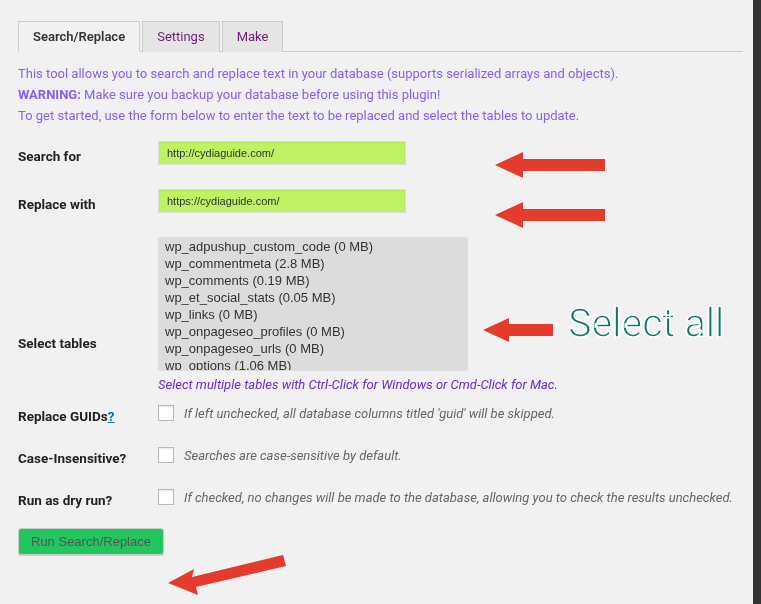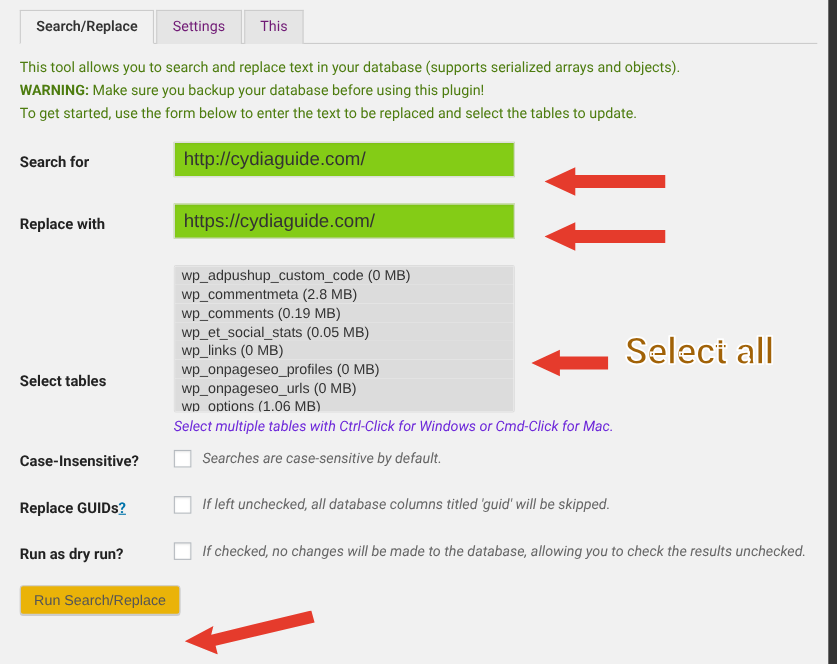--- a/index.html
+++ b/index.html
@@ -7,21 +7,21 @@
     font-family: -apple-system, BlinkMacSystemFont, "Segoe UI", Roboto, sans-serif;
     font-size: 13px;
     color: #444;
     background: #f1f1f1;
     width: 761px;
     height: 604px;
     overflow: hidden;
     position: relative;
   }
   .page {
-    padding: 8px 18px 18px 18px;
+    padding: 20px 18px 18px 18px;
     position: relative;
   }
   .tabs {
     display: flex;
     border-bottom: 1px solid #ccc;
     margin-bottom: 14px;
   }
   .tab {
     padding: 7px 14px;
     border: 1px solid #ccc;
@@ -35,46 +35,46 @@
     top: 1px;
   }
   .tab.active {
     background: #f1f1f1;
     font-weight: 600;
     color: #333;
     border-bottom: 1px solid #f1f1f1;
   }
   .intro p {
     margin: 6px 0;
-    color: #4d7c0f;
+    color: #8b5cf6;
     font-size: 13px;
   }
   .intro .warn-label { font-weight: 700; }
   .form-table { width: 100%; margin-top: 18px; }
   .form-row {
     display: flex;
     align-items: center;
     margin-bottom: 24px;
   }
   .form-label {
     width: 140px;
     font-weight: 700;
     color: #222;
     font-size: 13.5px;
     padding-top: 6px;
   }
   .form-field { flex: 1; position: relative; }
   input[type=text] {
-    width: 310px;
+    width: 248px;
     padding: 5px 8px;
     border: 1px solid #ddd;
     box-shadow: inset 0 1px 2px rgba(0,0,0,0.07);
-    font-size: 17px;
+    font-size: 11px;
     color: #333;
-    background: #84cc16;
+    background: #bef264;
   }
   select[multiple] {
     width: 310px;
     height: 134px;
     border: 1px solid #ddd;
     background: #fff;
     font-size: 13px;
     overflow-y: scroll;
   }
   select[multiple] option {
@@ -107,21 +107,21 @@
     appearance: none;
     cursor: pointer;
   }
   .help-link {
     color: #0073aa;
     text-decoration: underline;
     font-weight: 700;
   }
   .submit-row { margin-top: 6px; }
   .button {
-    background: #eab308;
+    background: #22c55e;
     border: 1px solid #ccc;
     color: #555;
     padding: 5px 12px;
     font-size: 13px;
     border-radius: 3px;
     cursor: pointer;
     box-shadow: 0 1px 0 #ccc;
   }
   .scrollbar-dark {
     position: absolute;
@@ -130,40 +130,40 @@
     background: #333;
   }
   
   .arrow {
     position: absolute;
     pointer-events: none;
   }
   .arrow svg { display: block; }
   .callout-text {
     position: absolute;
-    font-weight: 700;
-    font-size: 34px;
-    color: #a16207;
+    font-weight: 400;
+    font-size: 40px;
+    color: #0f766e;
     -webkit-text-stroke: 1.5px #fff;
     text-shadow: 0 0 2px #fff, 0 0 2px #fff;
     letter-spacing: -0.5px;
   }
   .tables-row { margin-bottom: 10px; }
   .tables-row .form-label { padding-top: 56px; }
   .form-row.tight { margin-bottom: 20px; }
 </style>
 </head>
 <body>
 
 <div class="page">
 
   <div class="tabs">
     <div class="tab active">Search/Replace</div>
     <div class="tab">Settings</div>
-    <div class="tab">This</div>
+    <div class="tab">Make</div>
   </div>
 
   <div class="intro">
     <p>This tool allows you to search and replace text in your database (supports serialized arrays and objects).</p>
     <p>
       <span class="warn-label">WARNING:</span><span> Make sure you backup your database before using this plugin!</span>
     </p>
     <p>To get started, use the form below to enter the text to be replaced and select the tables to update.</p>
   </div>
 
@@ -194,34 +194,34 @@
             <option selected="">wp_links (0 MB)</option>
             <option selected="">wp_onpageseo_profiles (0 MB)</option>
             <option selected="">wp_onpageseo_urls (0 MB)</option>
             <option selected="">wp_options (1.06 MB)</option>
           </select>
         <div class="hint">Select multiple tables with Ctrl-Click for Windows or Cmd-Click for Mac.</div>
       </div>
     </div>
 
     <div class="form-row tight">
+      <div class="form-label">
+        <span>Replace GUIDs</span><a class="help-link">?</a>
+      </div>
+      <div class="form-field check-row">
+        <input type="checkbox" style="">
+        <span class="hint-inline">If left unchecked, all database columns titled 'guid' will be skipped.</span>
+      </div>
+    </div>
+
+    <div class="form-row tight">
       <div class="form-label">Case-Insensitive?</div>
       <div class="form-field check-row">
         <input type="checkbox" style="">
         <span class="hint-inline">Searches are case-sensitive by default.</span>
-      </div>
-    </div>
-
-    <div class="form-row tight">
-      <div class="form-label">
-        <span>Replace GUIDs</span><a class="help-link">?</a>
-      </div>
-      <div class="form-field check-row">
-        <input type="checkbox" style="">
-        <span class="hint-inline">If left unchecked, all database columns titled 'guid' will be skipped.</span>
       </div>
     </div>
 
     <div class="form-row tight">
       <div class="form-label">Run as dry run?</div>
       <div class="form-field check-row">
         <input type="checkbox" style="">
         <span class="hint-inline">If checked, no changes will be made to the database, allowing you to check the results unchecked.</span>
       </div>
     </div>

